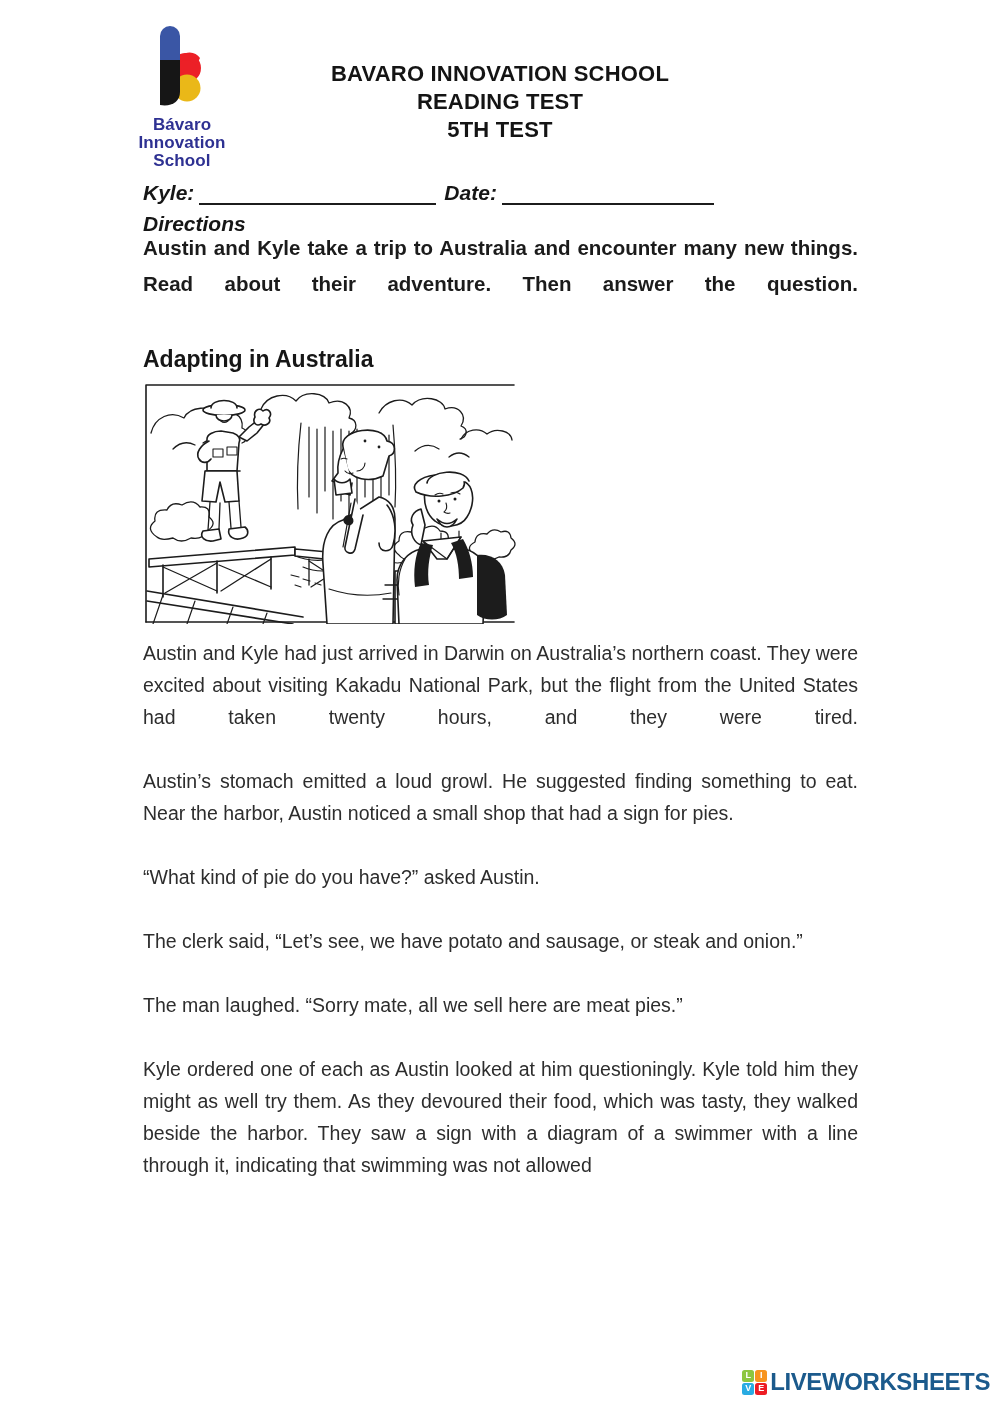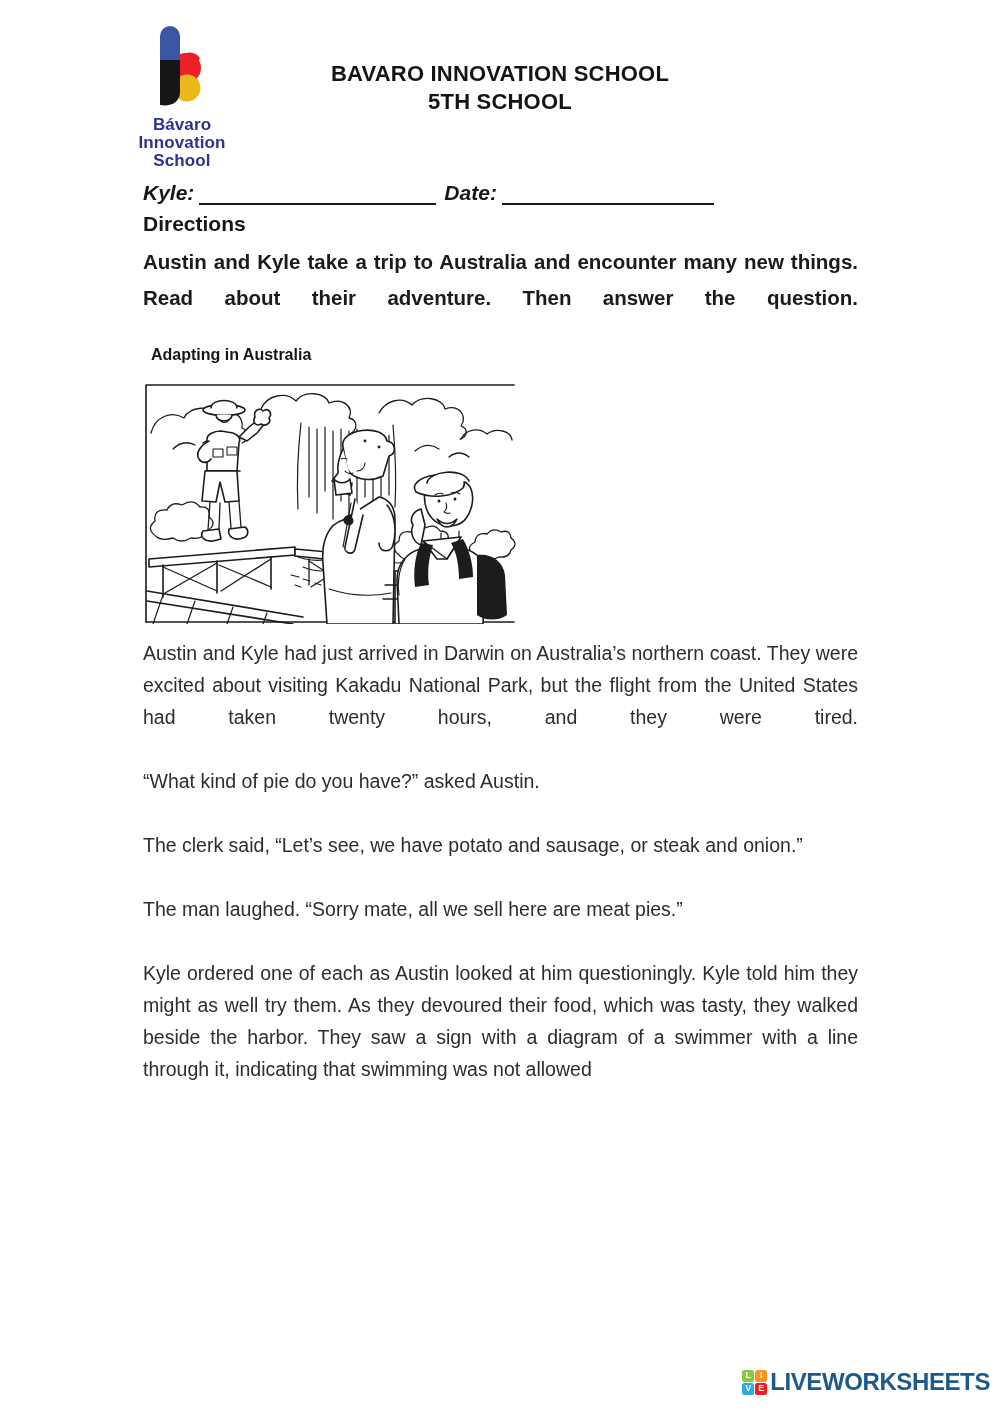--- a/index.html
+++ b/index.html
@@ -31,31 +31,31 @@
     position:absolute;top:179px;left:0;width:715px;display:flex;align-items:flex-end;
     font-style:italic;font-weight:bold;font-size:21px;color:#161616;height:26px;
   }
   .fill-line{display:inline-block;border-bottom:2.5px solid #1c1c1c;height:22px;}
   .fill-name{width:237px;margin:0 8px 0 5px;}
   .fill-date{width:212px;margin:0 0 0 5px;}
   .date-label{margin-left:0;}
 
   .directions-heading{
     position:absolute;top:212px;left:0;
-    font-weight:bold;font-size:21px;color:#161616;
+    font-style:italic;font-weight:bold;font-size:21px;color:#161616;
   }
   .directions-text{
-    position:absolute;top:244px;left:0;width:715px;
+    position:absolute;top:230px;left:0;width:715px;
     font-size:20.5px;line-height:36px;font-weight:600;color:#1b1b1b;
     text-align:justify;text-align-last:justify;
   }
 
   .story-title{
-    position:absolute;top:346px;left:8px;
-    font-size:16px;font-weight:bold;color:#161616;
+    position:absolute;top:346px;left:0;
+    font-size:23px;font-weight:bold;color:#161616;
   }
 
   .illustration{
     position:absolute;top:379px;left:0;width:374px;height:245px;
   }
   .illustration svg{width:374px;height:245px;display:block;}
 
   .story-paragraphs{position:absolute;top:637px;left:0;width:715px;}
   .story-paragraphs p{
     margin:0 0 32px 0;font-size:19.5px;line-height:32px;color:#2d2d2d;
@@ -92,21 +92,22 @@
       <path d="M42,30 c8,-6 16,-4 20,2 l-4,8 c-4,-6 -10,-8 -16,-4 z" fill="#ec2027"></path>
     </svg>
     <div class="logo-text">
       <div>Bávaro Innovation</div>
       <div>School</div>
     </div>
   </div>
 
   <div class="doc-titles">
     <div>BAVARO INNOVATION SCHOOL</div>
-    <div>5TH SCHOOL</div>
+    <div>READING TEST</div>
+    <div>5TH TEST</div>
   </div>
 
   <div class="content">
 
     <div class="name-row">
       <span>Kyle:</span>
       <span class="fill-line fill-name"></span>
       <span class="date-label">Date:</span>
       <span class="fill-line fill-date"></span>
     </div>
@@ -215,20 +216,21 @@
         </g>
 
         <g stroke-width="1.1">
           <path d="M148,196 l8,2 M160,200 l7,2 M172,204 l6,2 M152,206 l6,2"></path>
         </g>
       </svg>
     </div>
 
     <div class="story-paragraphs">
         <p class="jl">Austin and Kyle had just arrived in Darwin on Australia’s northern coast. They were excited about visiting Kakadu National Park, but the flight from the United States had taken twenty hours, and they were tired.</p>
+        <p>Austin’s stomach emitted a loud growl. He suggested finding something to eat. Near the harbor, Austin noticed a small shop that had a sign for pies.</p>
         <p>“What kind of pie do you have?” asked Austin.</p>
         <p>The clerk said, “Let’s see, we have potato and sausage, or steak and onion.”</p>
         <p>The man laughed. “Sorry mate, all we sell here are meat pies.”</p>
         <p>Kyle ordered one of each as Austin looked at him questioningly. Kyle told him they might as well try them. As they devoured their food, which was tasty, they walked beside the harbor. They saw a sign with a diagram of a swimmer with a line through it, indicating that swimming was not allowed</p>
       </div>
 
   </div>
 
   <div class="lw-footer">
     <div class="lw-grid">

